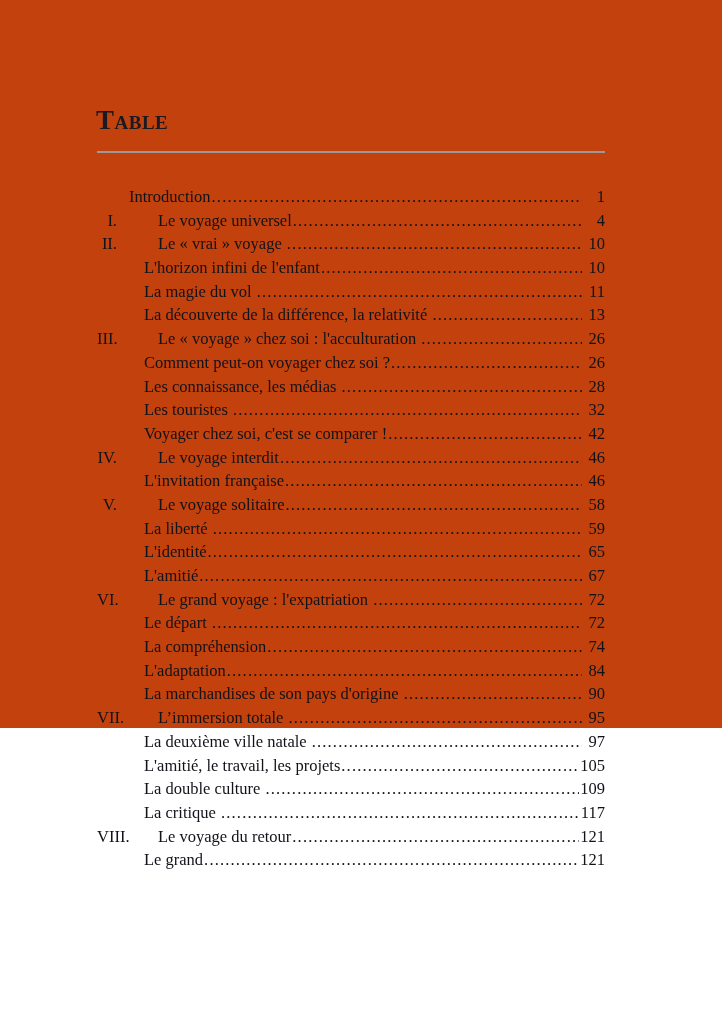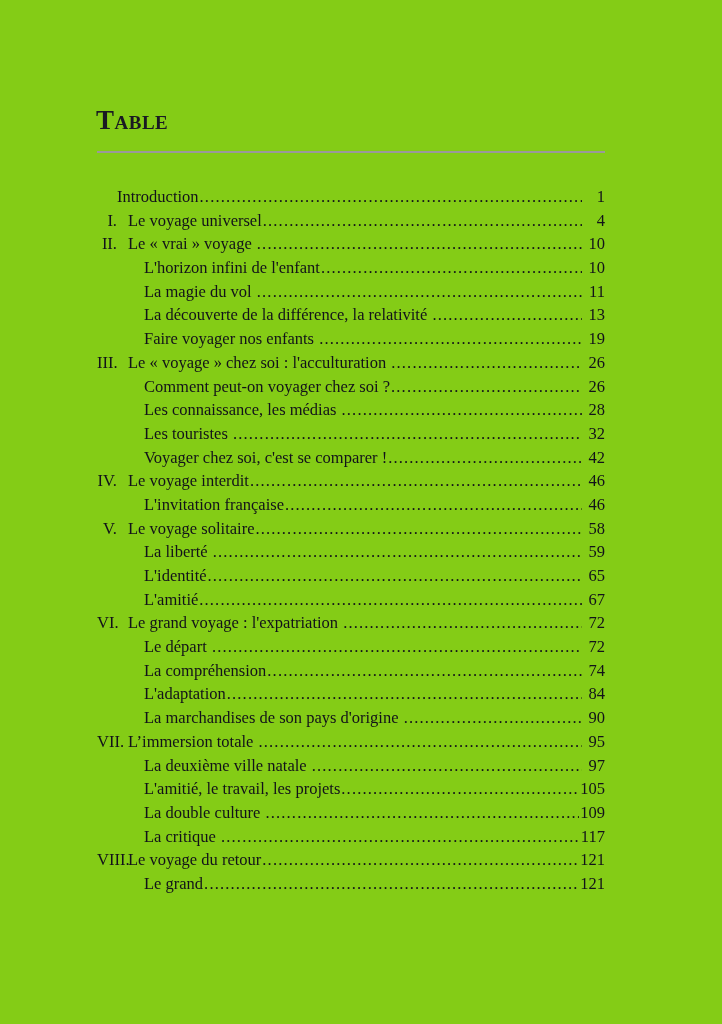--- a/index.html
+++ b/index.html
@@ -13,22 +13,22 @@
     width: 722px;
     height: 1024px;
     font-family: "Liberation Serif", "DejaVu Serif", serif;
     color: #000000;
     overflow: hidden;
   }
 
   .page {
     position: relative;
     width: 722px;
-    height: 1024px;
-    background: #84cc16;
+    height: 728px;
+    background: #c2410c;
     text-decoration: underline;
   }
 
   
   .toc-title {
     position: absolute;
     left: 96px;
     top: 104px;
     font-size: 27px;
     line-height: 32px;
@@ -70,26 +70,26 @@
   
   .num {
     flex: 0 0 auto;
     width: 20px;
     text-align: right;
     white-space: pre;
   }
 
   
   .entry.chapter .label {
-    margin-left: 11px;
+    margin-left: 41px;
   }
 
   
   .entry.plain .label {
-    margin-left: 0;
+    margin-left: 12px;
   }
 
   
   .entry.sub .label {
     margin-left: 27px;
   }
 
   .label {
     flex: 0 0 auto;
     white-space: pre;
@@ -126,21 +126,20 @@
 
   <div class="title-rule"></div>
 
   <div class="toc" id="toc-list">
       <div class="entry plain"><span class="num"></span><span class="label">Introduction</span><span class="leader"></span><span class="page-no">1</span></div>
       <div class="entry chapter"><span class="num">I.</span><span class="label">Le voyage universel</span><span class="leader"></span><span class="page-no">4</span></div>
       <div class="entry chapter"><span class="num">II.</span><span class="label">Le « vrai » voyage </span><span class="leader"></span><span class="page-no">10</span></div>
       <div class="entry sub"><span class="num"></span><span class="label">L'horizon infini de l'enfant</span><span class="leader"></span><span class="page-no">10</span></div>
       <div class="entry sub"><span class="num"></span><span class="label">La magie du vol </span><span class="leader"></span><span class="page-no">11</span></div>
       <div class="entry sub"><span class="num"></span><span class="label">La découverte de la différence, la relativité </span><span class="leader"></span><span class="page-no">13</span></div>
-      <div class="entry sub"><span class="num"></span><span class="label">Faire voyager nos enfants </span><span class="leader"></span><span class="page-no">19</span></div>
       <div class="entry chapter"><span class="num">III.</span><span class="label">Le « voyage » chez soi : l'acculturation </span><span class="leader"></span><span class="page-no">26</span></div>
       <div class="entry sub"><span class="num"></span><span class="label">Comment peut-on voyager chez soi ?</span><span class="leader"></span><span class="page-no">26</span></div>
       <div class="entry sub"><span class="num"></span><span class="label">Les connaissance, les médias </span><span class="leader"></span><span class="page-no">28</span></div>
       <div class="entry sub"><span class="num"></span><span class="label">Les touristes </span><span class="leader"></span><span class="page-no">32</span></div>
       <div class="entry sub"><span class="num"></span><span class="label">Voyager chez soi, c'est se comparer !</span><span class="leader"></span><span class="page-no">42</span></div>
       <div class="entry chapter"><span class="num">IV.</span><span class="label">Le voyage interdit</span><span class="leader"></span><span class="page-no">46</span></div>
       <div class="entry sub"><span class="num"></span><span class="label">L'invitation française</span><span class="leader"></span><span class="page-no">46</span></div>
       <div class="entry chapter"><span class="num">V.</span><span class="label">Le voyage solitaire</span><span class="leader"></span><span class="page-no">58</span></div>
       <div class="entry sub"><span class="num"></span><span class="label">La liberté </span><span class="leader"></span><span class="page-no">59</span></div>
       <div class="entry sub"><span class="num"></span><span class="label">L'identité</span><span class="leader"></span><span class="page-no">65</span></div>

